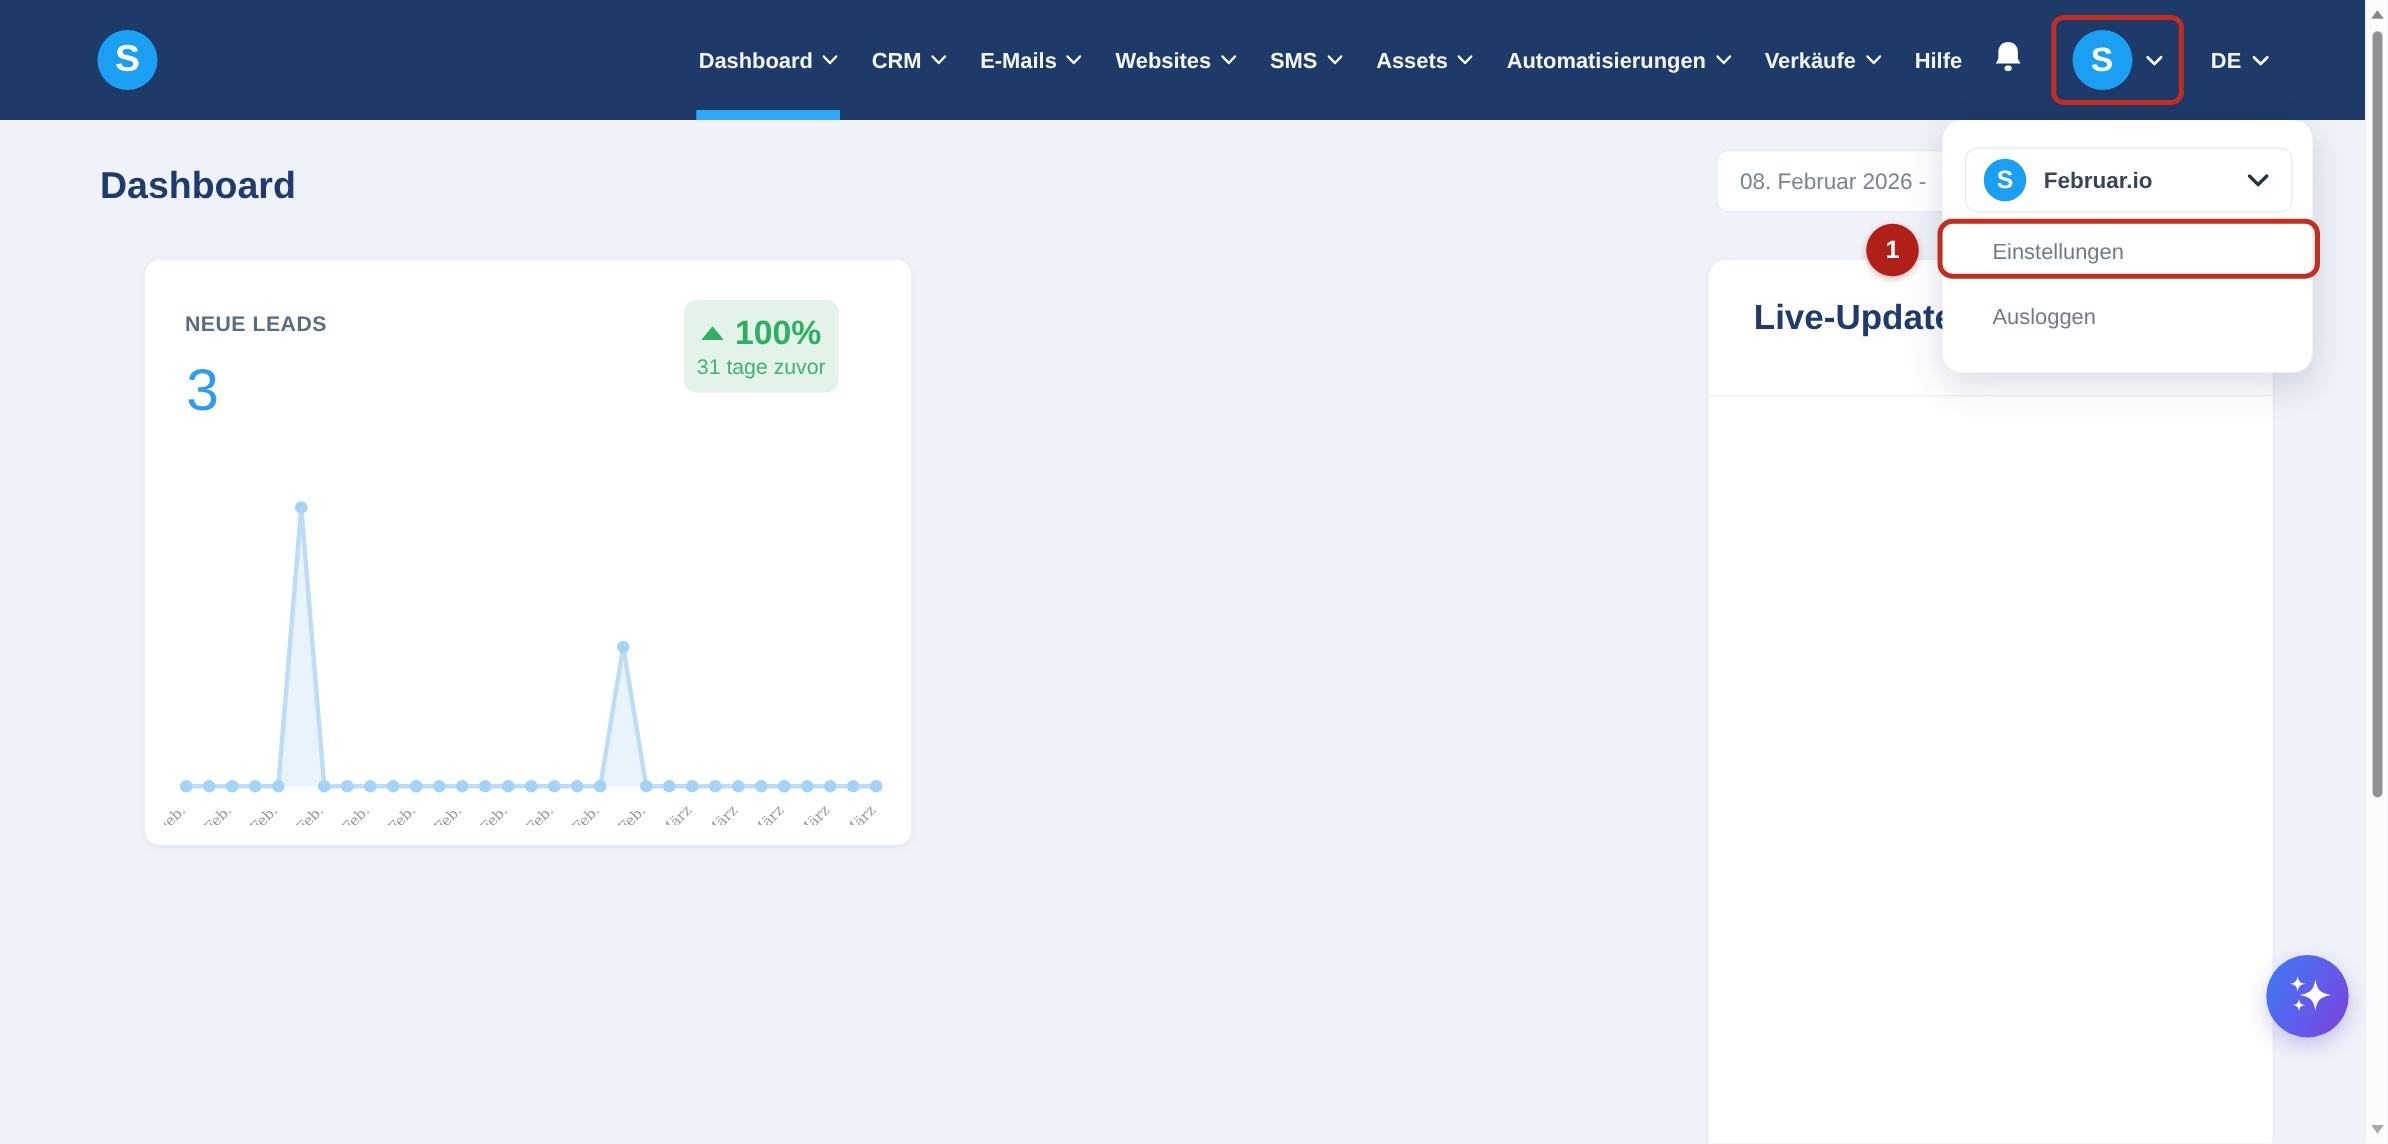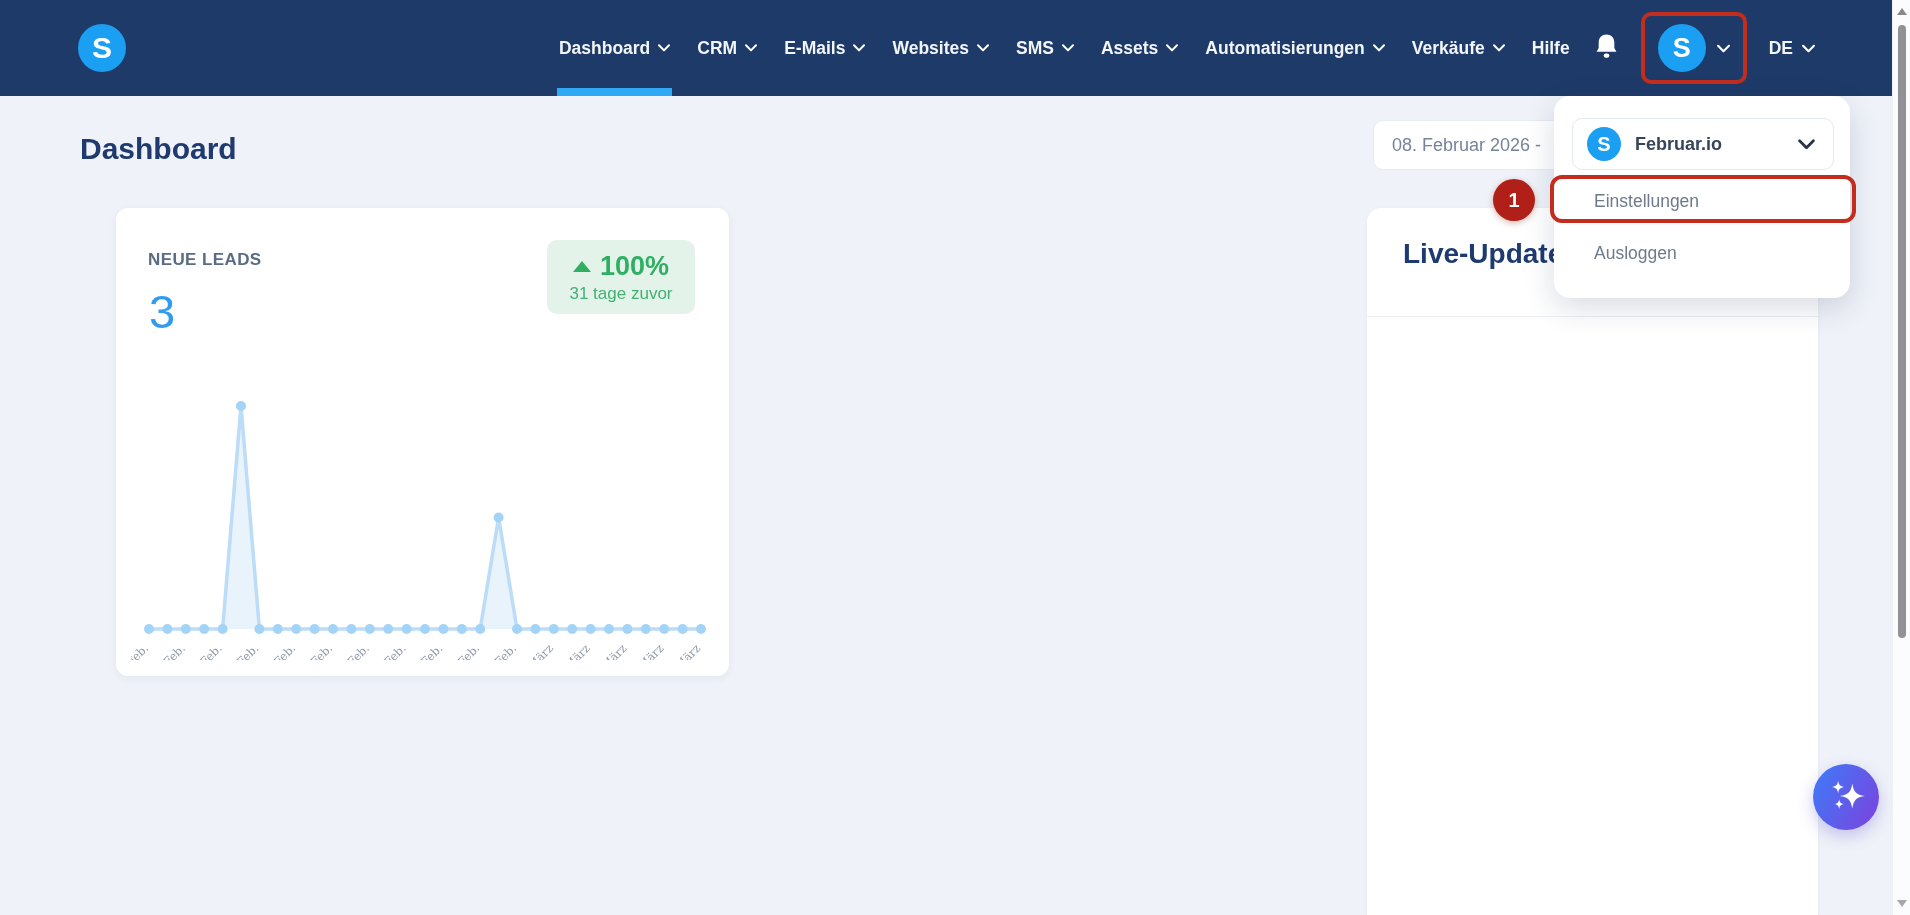--- a/index.html
+++ b/index.html
@@ -28,21 +28,21 @@
   .page-title { position:absolute; left:80px; top:132px; font-size:30px; font-weight:800; color:#1e3a6e; }
   .date-field { position:absolute; left:1373px; top:120px; width:445px; height:50px; background:#fff;
          border:1px solid #e7ebf2; border-radius:10px; display:flex; align-items:center; padding-left:18px;
          color:#76839a; font-size:18px; z-index:1; cursor:pointer; }
 
   
   .leads-card { position:absolute; left:80px; top:208px; width:613px; height:468px; background:#fff;
          border-radius:12px; box-shadow:0 2px 8px rgba(30,50,90,.06); z-index:1;margin-left:36px; }
   .leads-title { position:absolute; left:32px; top:42px; font-size:17px; font-weight:700; color:#5a6b84; letter-spacing:.4px; }
   .leads-value { position:absolute; left:33px; top:76px; font-size:47px; font-weight:500; color:#2f9bf3; }
-  .delta-badge { position:absolute; left:431px; top:32px; width:148px; height:74px; background:#e4f3ea;
+  .delta-badge { position:absolute; left:431px; top:32px; width:124px; height:74px; background:#e4f3ea;
          border-radius:10px; display:flex; flex-direction:column; align-items:center; justify-content:center; gap:2px; }
   .delta-row { display:flex; align-items:center; gap:9px; }
   .tri-up { width:0; height:0; border-left:9px solid transparent; border-right:9px solid transparent;
          border-bottom:11px solid #2eaf62; }
   .delta-val { font-size:27px; font-weight:800; color:#2eaf62; }
   .delta-caption { font-size:17px; color:#42b173; }
   .leads-chart { position:absolute; left:15px; top:142px; }
 
   
   .live-panel { position:absolute; left:1367px; top:208px; width:451px; height:707px; background:#fff;

